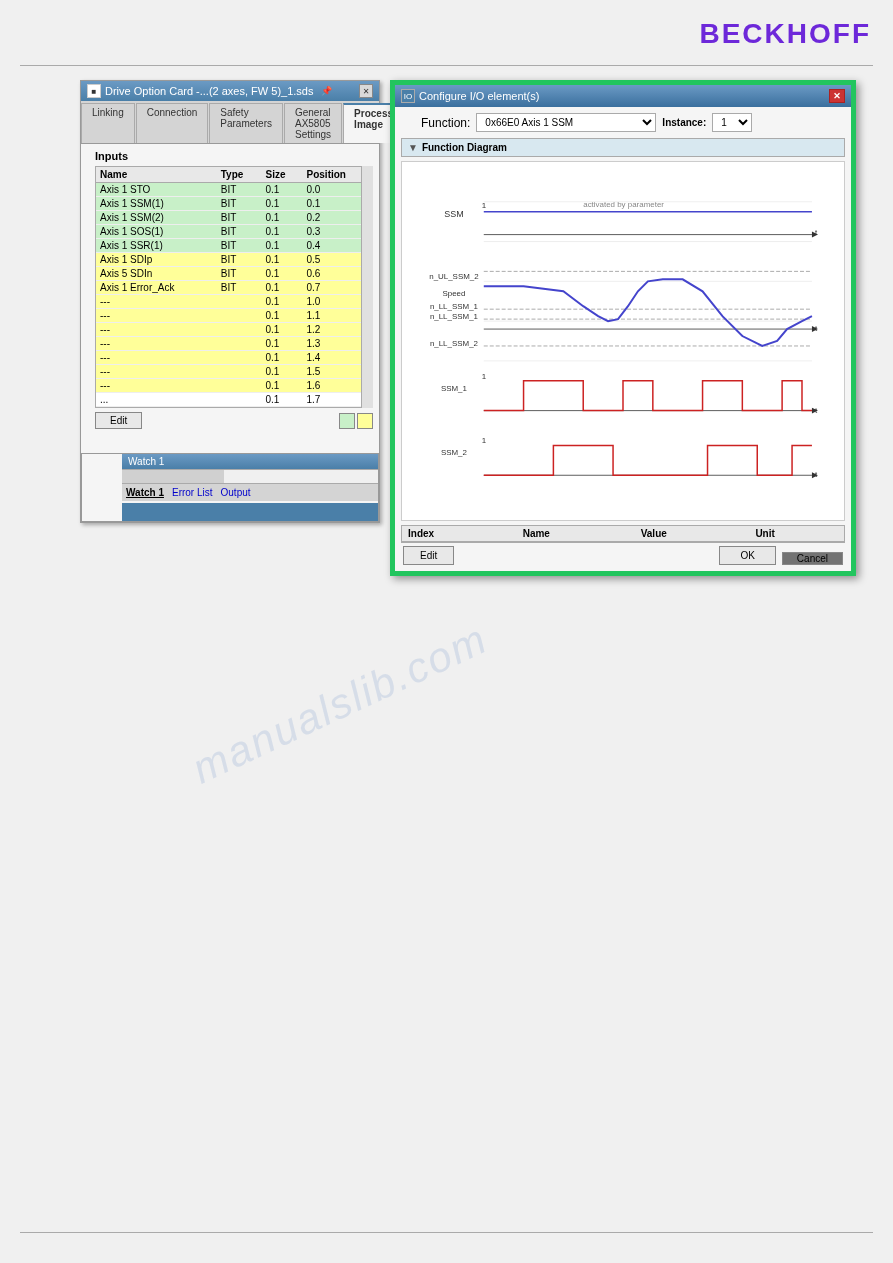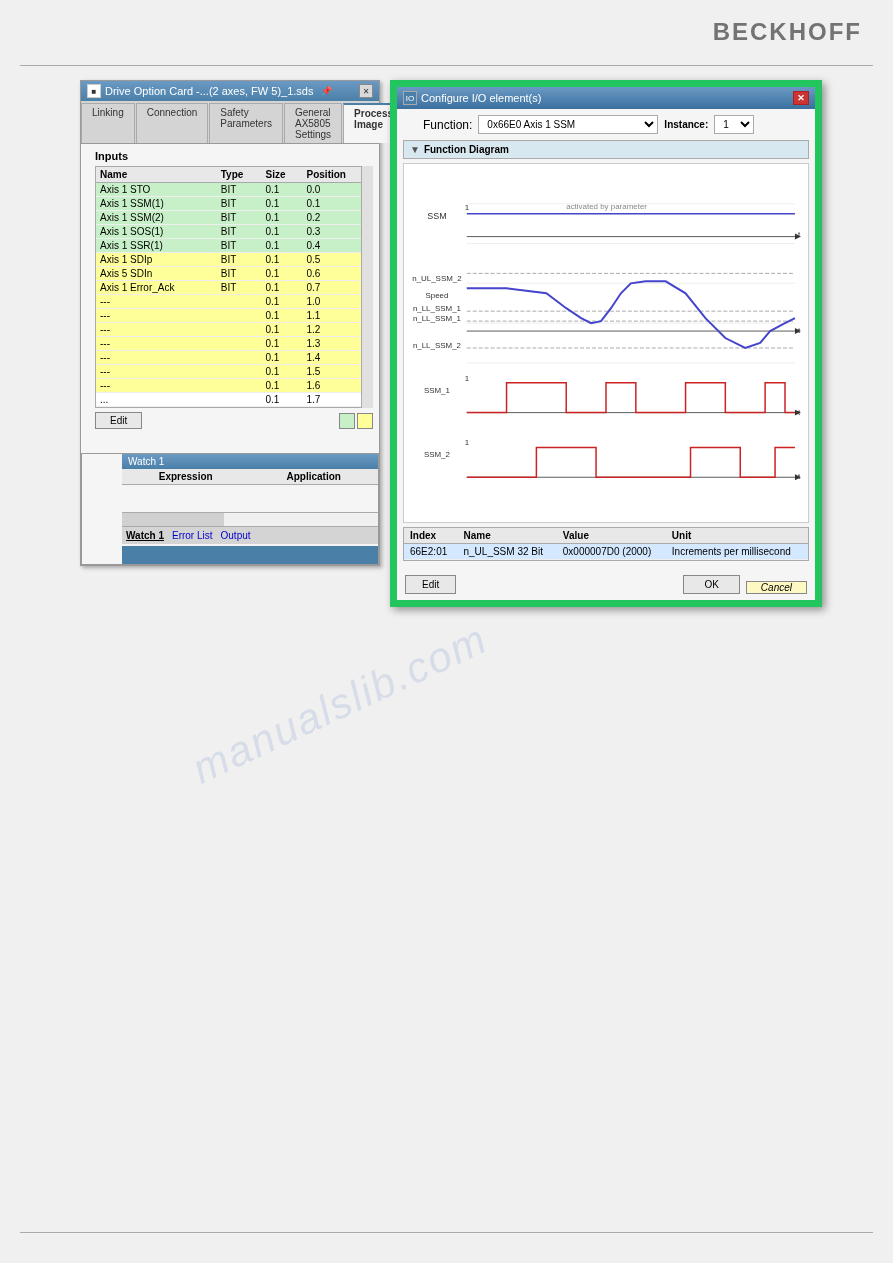--- a/index.html
+++ b/index.html
@@ -9,24 +9,24 @@
       font-size: 11px;
       width: 893px;
       min-height: 1263px;
       position: relative;
     }
 
     
     .beckhoff-logo {
       position: absolute;
       top: 18px;
-      right: 31px;
-      font-size: 24px;
+      right: 22px;
+      font-size: 28px;
       font-weight: 900;
-      color: #737373;
+      color: #6d28d9;
       letter-spacing: 2px;
       font-family: Arial, sans-serif;
     }
 
     
     .top-line {
       position: absolute;
       top: 65px;
       left: 20px;
       right: 20px;
@@ -293,23 +293,23 @@
       height: 18px;
       background: #4a7fa8;
       margin-top: 2px;
     }
 
     
     .configure-dialog {
       position: absolute;
       top: 0;
       left: 310px;
-      width: 432px;
+      width: 466px;
       background: #f5f5f5;
-      border: 7px solid #22c55e;
+      border: 5px solid #22c55e;
       box-shadow: 3px 3px 8px rgba(0,0,0,0.4);
     }
 
     .configure-titlebar {
       background: linear-gradient(to bottom, #6b9ac4, #3a6f9e);
       color: white;
       padding: 4px 6px;
       display: flex;
       align-items: center;
       justify-content: space-between;
@@ -402,21 +402,21 @@
       background: white;
       position: relative;
       height: 360px;
       margin-bottom: 4px;
       overflow: hidden;
     }
 
     
     .data-table-container {
       border: 1px solid #aaa;
-      margin-bottom: 14px;
+      margin-bottom: 3px;
     }
 
     .data-table {
       width: 100%;
       border-collapse: collapse;
       font-size: 10px;
     }
 
     .data-table th {
       background: #e8e8e8;
@@ -460,24 +460,23 @@
       padding: 3px 20px;
       border: 1px solid #888;
       background: #e8e8e8;
       cursor: pointer;
       font-size: 10px;
     }
 
     .dialog-cancel-btn {
       padding: 0 14px;
       border: 1px solid #888;
-      background: #fef9c3;
-      cursor: pointer;
-      font-size: 10px;
-      font-style: italic;
+      background: #737373;
+      cursor: pointer;
+      font-size: 10px;
     }
 
     
     .watermark {
       position: absolute;
       top: 680px;
       left: 180px;
       font-size: 42px;
       color: rgba(100, 140, 200, 0.18);
       transform: rotate(-25deg);
@@ -650,34 +649,20 @@
           <div class="color-box" style="background:#c8f0c8;"></div>
           <div class="color-box" style="background:#ffff99;"></div>
         </div>
       </div>
     </div>
 
     <div class="watch-panel">
       <div class="watch-titlebar">
         <span>Watch 1</span>
       </div>
-      <table class="watch-table">
-        <thead>
-          <tr>
-            <th>Expression</th>
-            <th>Application</th>
-          </tr>
-        </thead>
-        <tbody>
-          <tr>
-            <td>&nbsp;</td>
-            <td>&nbsp;</td>
-          </tr>
-        </tbody>
-      </table>
       <div style="height:14px; border-top:1px solid #aaa; background: #f0f0f0; position:relative;">
         <div style="position:absolute; left:0; top:0; height:100%; width:40%; background: #d0d0d0;"></div>
       </div>
       <div class="bottom-tabs">
         <span class="bottom-tab active">Watch 1</span>
         <span class="bottom-tab">Error List</span>
         <span class="bottom-tab">Output</span>
       </div>
       <div class="status-bar"></div>
     </div>
@@ -778,26 +763,20 @@
         <table class="data-table">
           <thead>
             <tr>
               <th>Index</th>
               <th>Name</th>
               <th>Value</th>
               <th>Unit</th>
             </tr>
           </thead>
           <tbody id="data-tbody">
-          <tr class="data-row-1">
-      <td>66E2:01</td>
-      <td>n_UL_SSM 32 Bit</td>
-      <td>0x000007D0 (2000)</td>
-      <td>Increments per millisecond</td>
-    </tr>
             </tbody>
         </table>
       </div>
 
       <div class="dialog-buttons">
         <button class="dialog-edit-btn">Edit</button>
         <div class="dialog-right-buttons">
           <button class="dialog-ok-btn">OK</button>
           <button class="dialog-cancel-btn">Cancel</button>
         </div>

